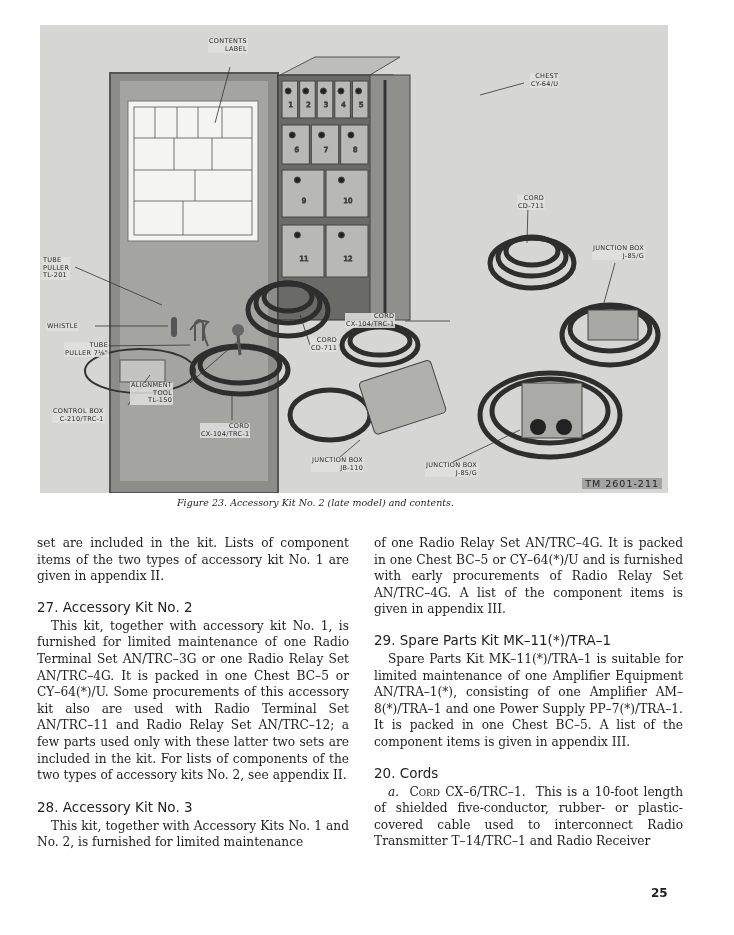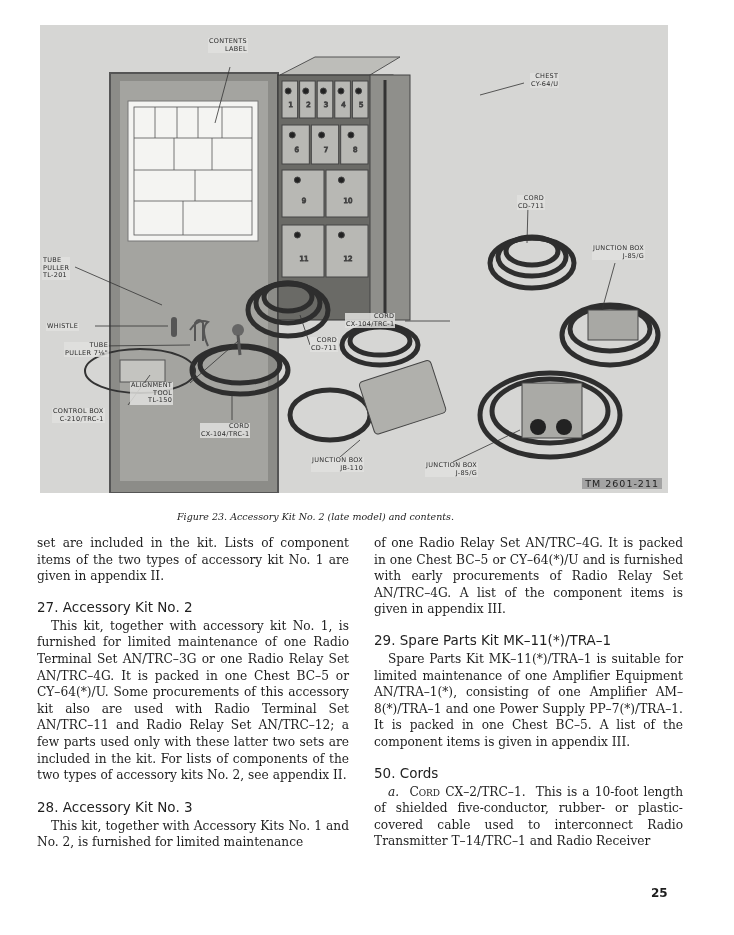--- a/index.html
+++ b/index.html
@@ -1,21 +1,21 @@
 <!DOCTYPE html>
 <html><head>
 <meta charset="utf-8">
 <style>
   html,body{margin:0;padding:0;background:#ffffff;}
   body{width:734px;height:935px;position:relative;overflow:hidden;font-family:"DejaVu Serif",serif;color:#1e1e1e;}
   .photo{position:absolute;left:40px;top:25px;width:628px;height:468px;background:#d6d6d4;overflow:hidden;}
   .photo svg{position:absolute;left:0;top:0;}
   .lbl{position:absolute;font-family:"DejaVu Sans",sans-serif;font-size:6.5px;line-height:7.5px;color:#2a2a2a;text-align:right;letter-spacing:0.3px;white-space:pre;background:rgba(225,225,222,0.85);padding:0 1px;}
   .tm{position:absolute;right:6px;bottom:4px;font-family:"DejaVu Sans",sans-serif;font-size:9.5px;color:#222;letter-spacing:1px;background:#a3a3a3;padding:0 3px;}
-  .caption{position:absolute;left:0;width:631px;top:511px;text-align:center;font-family:"DejaVu Serif",serif;font-style:italic;font-size:9.5px;color:#222;}
+  .caption{position:absolute;left:0;width:631px;top:497px;text-align:center;font-family:"DejaVu Serif",serif;font-style:italic;font-size:9.5px;color:#222;}
   .col{position:absolute;top:535px;width:312px;font-size:12.2px;line-height:16.6px;text-align:justify;}
   .col.left{left:37px;}
   .col.right{left:374px;width:309px;}
   .col p{margin:0;}
   .col p.ind{text-indent:14px;}
   .col h2{font-family:"DejaVu Sans",sans-serif;font-weight:normal;font-size:13.5px;margin:0;line-height:18px;}
   .sc{font-variant:small-caps;}
   .pagenum{position:absolute;left:651px;top:886px;font-family:"DejaVu Sans",sans-serif;font-weight:bold;font-size:12px;}
 </style>
 </head>
@@ -173,17 +173,17 @@
   <h2 style="margin-top:13px;">27.  Accessory Kit No. 2</h2>
   <p class="ind" style="margin-top:2px;">This kit, together with accessory kit No. 1, is furnished for limited maintenance of one Radio Terminal Set AN/TRC–3G or one Radio Relay Set AN/TRC–4G. It is packed in one Chest BC–5 or CY–64(*)/U. Some procurements of this accessory kit also are used with Radio Terminal Set AN/TRC–11 and Radio Relay Set AN/TRC–12; a few parts used only with these latter two sets are included in the kit. For lists of components of the two types of accessory kits No. 2, see appendix II.</p>
   <h2 style="margin-top:14px;">28.  Accessory Kit No. 3</h2>
   <p class="ind" style="margin-top:2px;">This kit, together with Accessory Kits No. 1 and No. 2, is furnished for limited maintenance</p>
 </div>
 
 <div class="col right">
   <p>of one Radio Relay Set AN/TRC–4G. It is packed in one Chest BC–5 or CY–64(*)/U and is furnished with early procurements of Radio Relay Set AN/TRC–4G. A list of the component items is given in appendix III.</p>
   <h2 style="margin-top:13px;">29.  Spare Parts Kit MK–11(*)/TRA–1</h2>
   <p class="ind" style="margin-top:2px;">Spare Parts Kit MK–11(*)/TRA–1 is suitable for limited maintenance of one Amplifier Equipment AN/TRA–1(*), consisting of one Amplifier AM–8(*)/TRA–1 and one Power Supply PP–7(*)/TRA–1. It is packed in one Chest BC–5. A list of the component items is given in appendix III.</p>
-  <h2 style="margin-top:13px;">50.  Cords</h2>
-  <p class="ind" style="margin-top:2px;"><i>a.</i>&nbsp; <span class="sc">Cord CX–2/TRC–1.</span>&nbsp; <span>This is a 10-foot length of shielded five-conductor, rubber- or plastic-covered cable used to interconnect Radio Transmitter T–14/TRC–1 and Radio Receiver</span></p>
+  <h2 style="margin-top:13px;">20.  Cords</h2>
+  <p class="ind" style="margin-top:2px;"><i>a.</i>&nbsp; <span class="sc">Cord CX–6/TRC–1.</span>&nbsp; <span>This is a 10-foot length of shielded five-conductor, rubber- or plastic-covered cable used to interconnect Radio Transmitter T–14/TRC–1 and Radio Receiver</span></p>
 </div>
 
 <div class="pagenum">25</div>
 
 </body></html>

